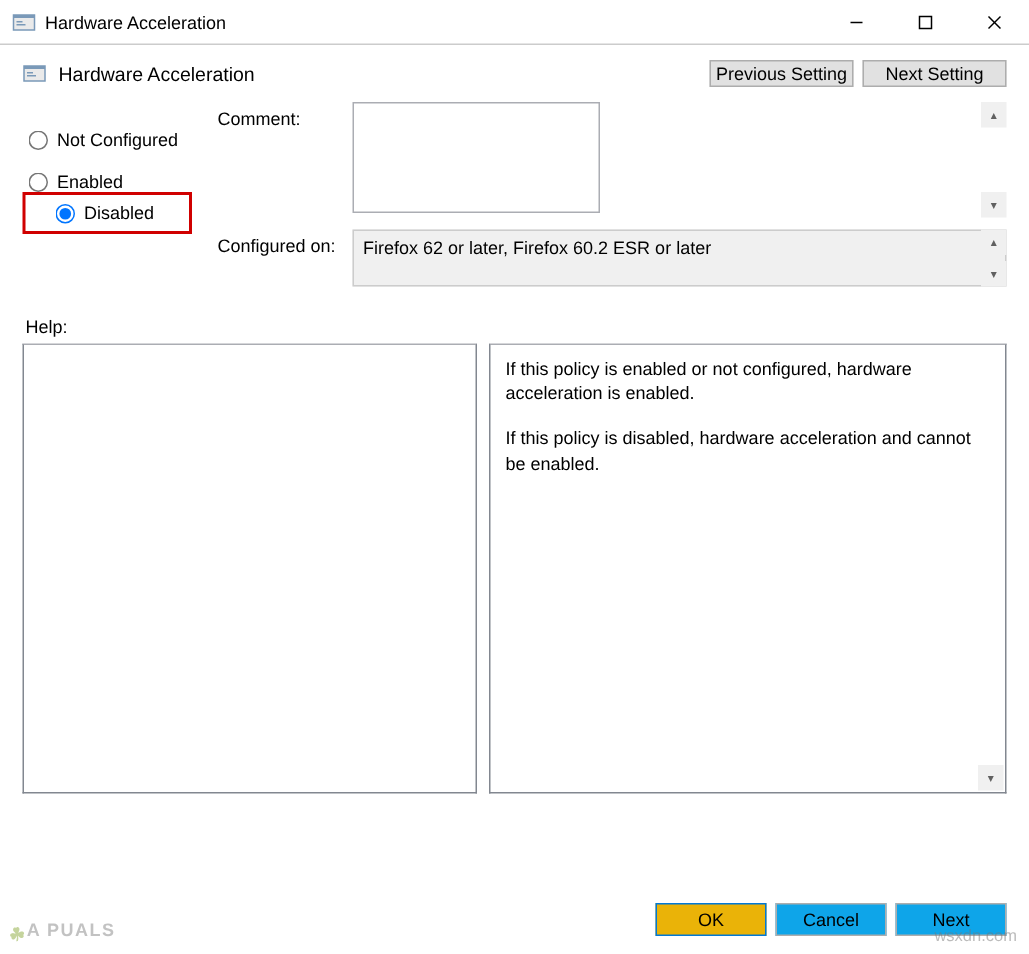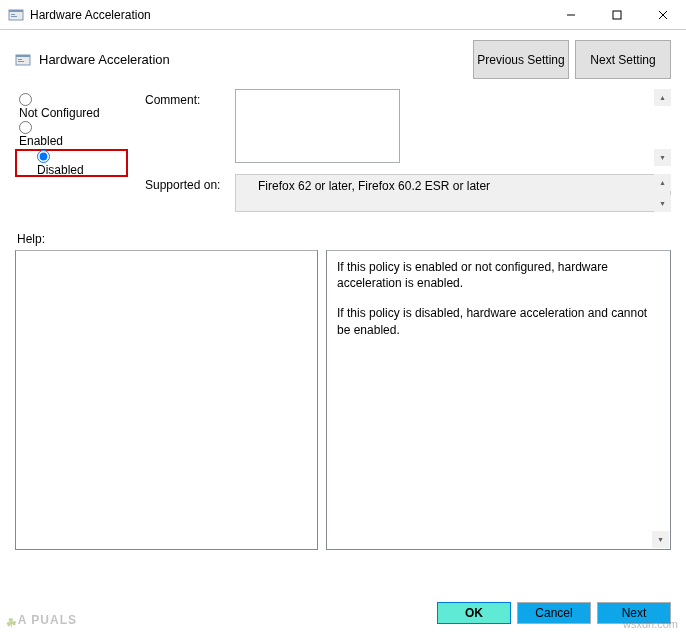--- a/index.html
+++ b/index.html
@@ -5,45 +5,45 @@
     * { box-sizing: border-box; margin: 0; padding: 0; font-family: "Segoe UI", Tahoma, sans-serif; font-size: 12px; }
     body { width: 686px; height: 636px; background: #fff; position: relative; }
     .titlebar { height: 30px; border-bottom: 1px solid #ccc; display: flex; align-items: center; padding-left: 8px; }
     .titlebar .app-icon { width: 16px; height: 16px; margin-right: 6px; }
     .titlebar .title { flex: 1; }
     .titlebar .btn { width: 46px; height: 30px; display: flex; align-items: center; justify-content: center; }
     .header-row { display: flex; align-items: center; padding: 10px 15px 5px 15px; }
     .header-row .head-icon { width: 16px; height: 16px; margin-right: 8px; }
     .header-row .head-title { flex: 1; font-size: 13px; }
     .nav-buttons { display: flex; gap: 6px; margin-right: 0; }
-    .nav-buttons button { width: 96px; height: 39px; background: #e1e1e1; border: 1px solid #adadad; font-size: 12px; }
+    .nav-buttons button { width: 96px; height: 18px; background: #e1e1e1; border: 1px solid #adadad; font-size: 12px; }
     .content { padding: 5px 15px 10px 15px; position: relative; }
     .top-grid { display: flex; }
     .radio-col { width: 130px; padding-top: 4px; }
-    .radio-row { display: flex; align-items: flex-start; height: 28px; padding-left: 4px; flex-direction: column; }
+    .radio-row { display: flex; align-items: flex-end; height: 28px; padding-left: 4px; }
     .radio-row input { margin-right: 6px; }
     .highlight { border: 2px solid #d00000; padding-left: 18px; margin-left: 0; height: 28px; display: flex; align-items: center; width: 113px; }
     .field-col { flex: 1; }
     .field-row { display: flex; margin-bottom: 8px; }
     .field-label { width: 90px; padding-top: 4px; }
     .comment-box { flex: 1; height: 74px; border: 1px solid #abadb3; background: #fff; resize: none; padding: 2px 4px; font-family: inherit; position: relative; }
-    .supported-box { flex: 1; height: 38px; border: 1px solid #ccc; background: #f0f0f0; padding: 4px 22px; color: #000; position: relative; }
+    .supported-box { flex: 1; height: 38px; border: 1px solid #ccc; background: #f0f0f0; padding: 4px 6px; color: #000; position: relative; }
     .scroll-arrows { position: absolute; right: 0; top: 0; width: 17px; height: 100%; display: flex; flex-direction: column; justify-content: space-between; }
     .scroll-arrow { width: 17px; height: 17px; background: #f0f0f0; display: flex; align-items: center; justify-content: center; font-size: 8px; color: #606060; }
     .section-labels { display: flex; margin-top: 12px; margin-bottom: 4px; }
     .section-labels .opt-label { width: 323px; padding-left: 2px; }
     .section-labels .help-label { flex: 1; padding-left: 2px; }
     .panels { display: flex; gap: 8px; height: 300px; }
     .panel { border: 1px solid #828790; border-top-color: #abadb3; background: #fff; padding: 8px 10px; overflow: auto; position: relative; }
     .panel.options { width: 303px; }
     .panel.help { flex: 1; }
     .help-text p { margin-bottom: 14px; line-height: 1.35; }
     .footer { position: absolute; right: 15px; bottom: 12px; display: flex; gap: 6px; }
     .footer button { width: 74px; height: 22px; background: #0ea5e9; border: 1px solid #adadad; }
-    .footer button.primary { border: 1.5px solid #0078d7; background: #5eead4; font-weight: bold; }
+    .footer button.primary { border: 1.5px solid #0078d7; background: #eab308; }
     .watermark { position: absolute; left: 6px; bottom: 6px; font-size: 22px; font-weight: 700; color: rgba(80,80,80,0.35); letter-spacing: 1px; font-family: Arial, sans-serif; }
     .watermark .leaf { color: rgba(140,170,60,0.5); display:inline-block; transform: translateY(3px) rotate(-10deg); }
     .wm-right { position: absolute; right: 8px; bottom: 6px; font-size: 11px; color: rgba(120,120,120,0.5); }
     .panel-scroll-down { position: absolute; right: 1px; bottom: 1px; width: 17px; height: 17px; background: #f0f0f0; display: flex; align-items: center; justify-content: center; font-size: 8px; color: #606060; }
     textarea { outline: none; }
     .comment-wrap { flex:1; position: relative; }
     .supported-wrap { flex:1; position: relative; }
   </style>
 </head>
 <body>
@@ -115,21 +115,21 @@
         <div class="field-label">Comment:</div>
         <div class="comment-wrap">
           <textarea class="comment-box" value="" style=""></textarea>
           <div class="scroll-arrows">
             <div class="scroll-arrow">▴</div>
             <div class="scroll-arrow">▾</div>
           </div>
         </div>
       </div>
       <div class="field-row">
-        <div class="field-label">Supported on:</div>
+        <div class="field-label">Configured on:</div>
         <div class="supported-wrap">
           <div class="supported-box">
             <span>Firefox 62 or later, Firefox 60.2 ESR or later</span>
           </div>
           <div class="scroll-arrows">
             <div class="scroll-arrow">▴</div>
             <div class="scroll-arrow">▾</div>
           </div>
         </div>
       </div>

